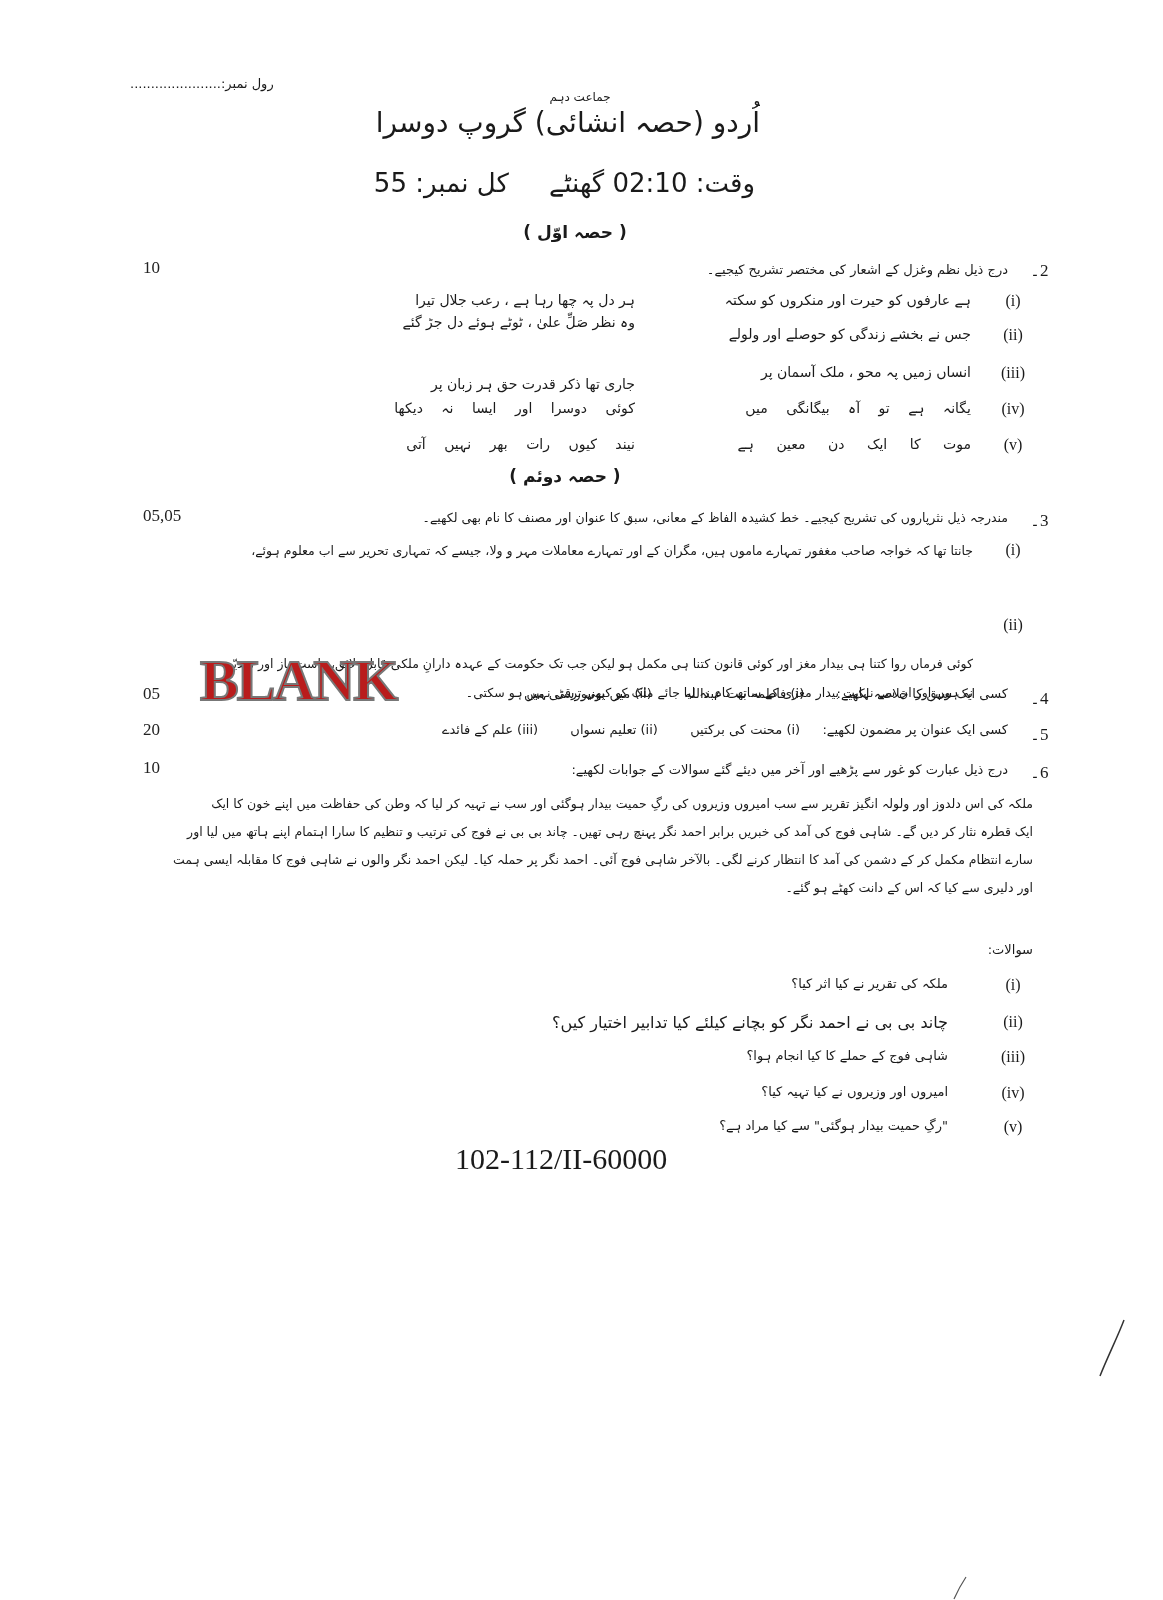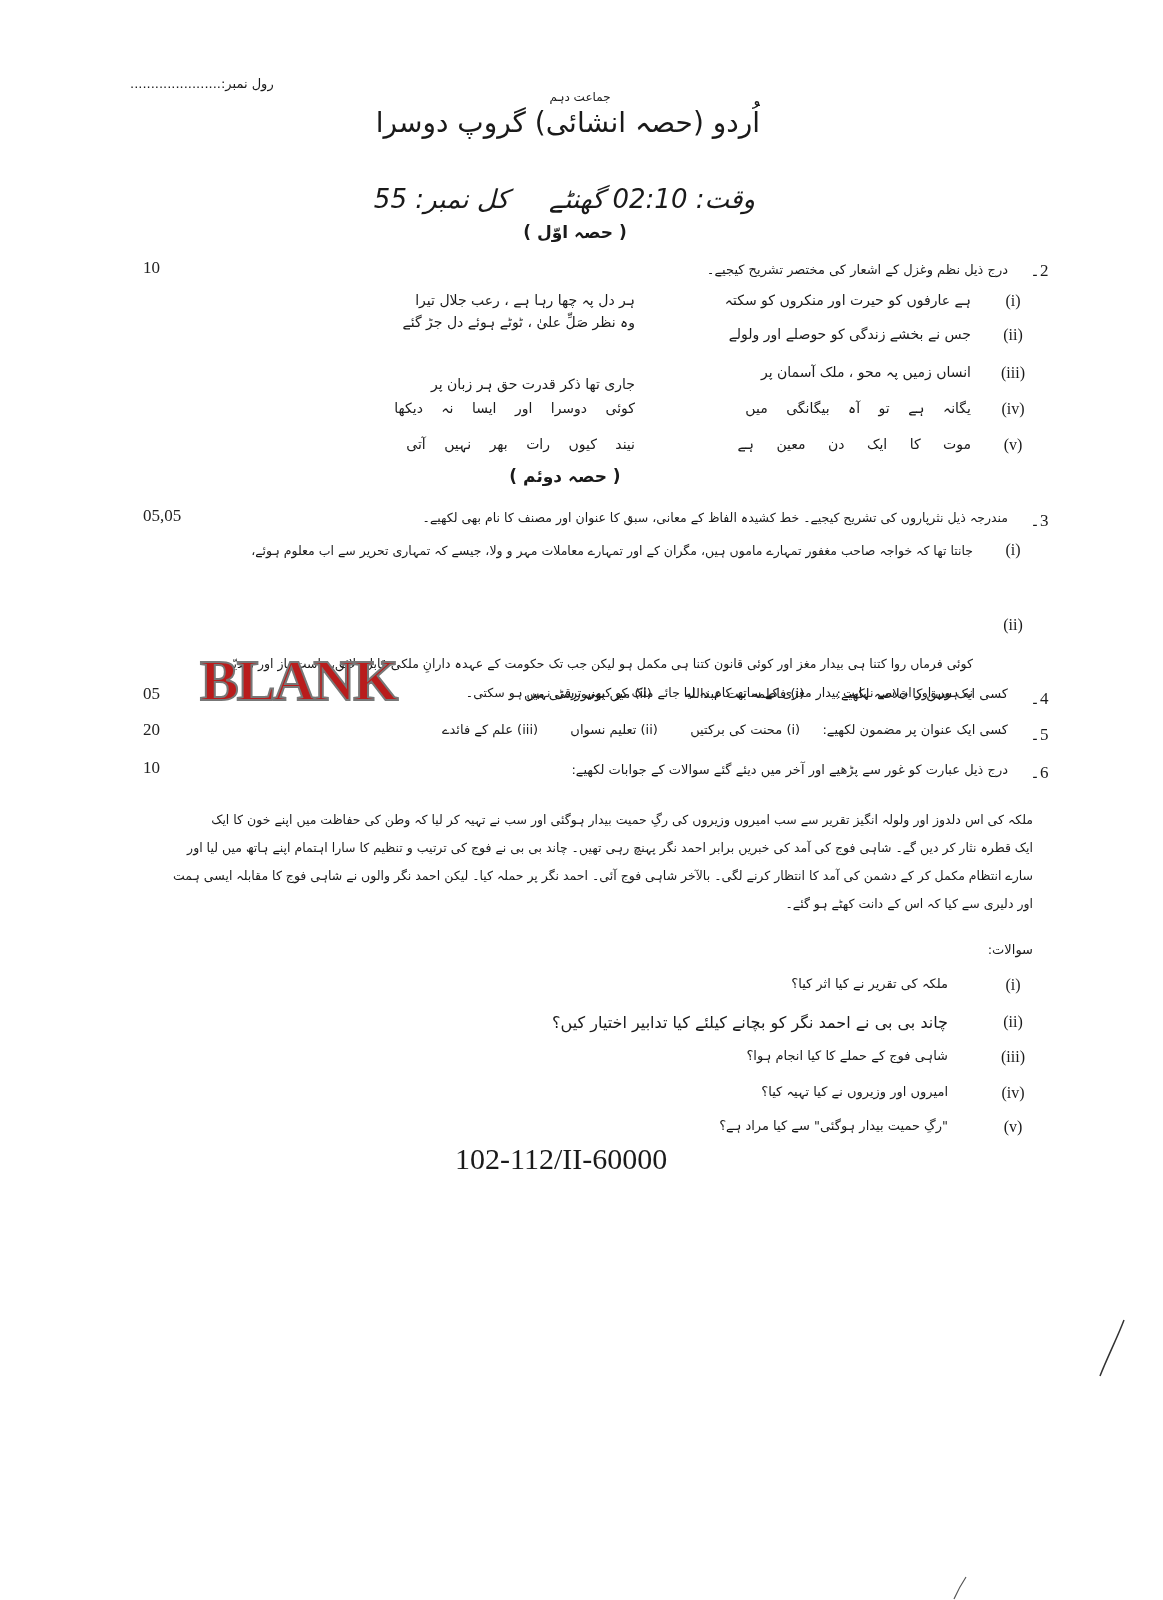--- a/index.html
+++ b/index.html
@@ -23,21 +23,21 @@
   .stroke { position:absolute; }
 </style>
 </head>
 <body>
 
 <div class="abs rtl ur" style="left:130px;top:76px;font-size:13px;">
   <span>رول نمبر:</span><span>......................</span>
 </div>
 <div class="abs rtl" style="left:540px;top:90px;font-size:12px;width:80px;text-align:center;">جماعت دہم</div>
 <div class="abs rtl title1" style="left:400px;top:106px;width:360px;text-align:center;">اُردو (حصہ انشائی) گروپ دوسرا</div>
-<div class="abs" style="left:415px;top:184px;width:340px;direction:rtl;white-space:nowrap;font-style:italic;">
+<div class="abs" style="left:415px;top:168px;width:340px;direction:rtl;white-space:nowrap;">
   <span class="title2">وقت: 02:10 گھنٹے</span>
   <span style="display:inline-block;width:30px;"></span>
   <span class="title2">کل نمبر: 55</span>
 </div>
 
 <div class="abs rtl section" style="left:520px;top:222px;width:110px;text-align:center;">( حصہ اوّل )</div>
 
 <div class="abs num" style="left:143px;top:258px;">10</div>
 <div class="abs q-no" style="left:1030px;top:260px;direction:rtl;">2۔</div>
 <div class="abs rtl ur" style="right:155px;top:262px;font-size:13px;">درج ذیل نظم وغزل کے اشعار کی مختصر تشریح کیجیے۔</div>
@@ -108,21 +108,21 @@
   <span style="display:inline-block;width:24px;"></span>
   <span>(iii)</span>
   <span>علم کے فائدے</span>
 </div>
 
 <div class="abs num" style="left:143px;top:758px;">10</div>
 <div class="abs q-no" style="left:1030px;top:762px;direction:rtl;">6۔</div>
 <div class="abs rtl ur" style="right:155px;top:762px;font-size:13px;">درج ذیل عبارت کو غور سے پڑھیے اور آخر میں دیئے گئے سوالات کے جوابات لکھیے:</div>
 
 <div class="para" style="right:130px;top:790px;width:870px;font-size:12.5px;line-height:28px;">
-  <div style="white-space:nowrap;margin-top:16px;">ملکہ کی اس دلدوز اور ولولہ انگیز تقریر سے سب امیروں وزیروں کی رگِ حمیت بیدار ہوگئی اور سب نے تہیہ کر لیا کہ وطن کی حفاظت میں اپنے خون کا ایک</div>
+  <div style="white-space:nowrap;">ملکہ کی اس دلدوز اور ولولہ انگیز تقریر سے سب امیروں وزیروں کی رگِ حمیت بیدار ہوگئی اور سب نے تہیہ کر لیا کہ وطن کی حفاظت میں اپنے خون کا ایک</div>
   <div style="white-space:nowrap;">ایک قطرہ نثار کر دیں گے۔ شاہی فوج کی آمد کی خبریں برابر احمد نگر پہنچ رہی تھیں۔ چاند بی بی نے فوج کی ترتیب و تنظیم کا سارا اہتمام اپنے ہاتھ میں لیا اور</div>
   <div style="white-space:nowrap;">سارے انتظام مکمل کر کے دشمن کی آمد کا انتظار کرنے لگی۔ بالآخر شاہی فوج آئی۔ احمد نگر پر حملہ کیا۔ لیکن احمد نگر والوں نے شاہی فوج کا مقابلہ ایسی ہمت</div>
   <div style="white-space:nowrap;">اور دلیری سے کیا کہ اس کے دانت کھٹے ہو گئے۔</div>
 </div>
 
 <div class="abs rtl ur" style="right:130px;top:942px;font-size:13px;">سوالات:</div>
 
 <div>
   <span class="roman" style="left:993px;top:976px;">(i)</span>
   <span class="abs rtl ur" style="right:215px;top:976px;font-size:13px;">ملکہ کی تقریر نے کیا اثر کیا؟</span>

